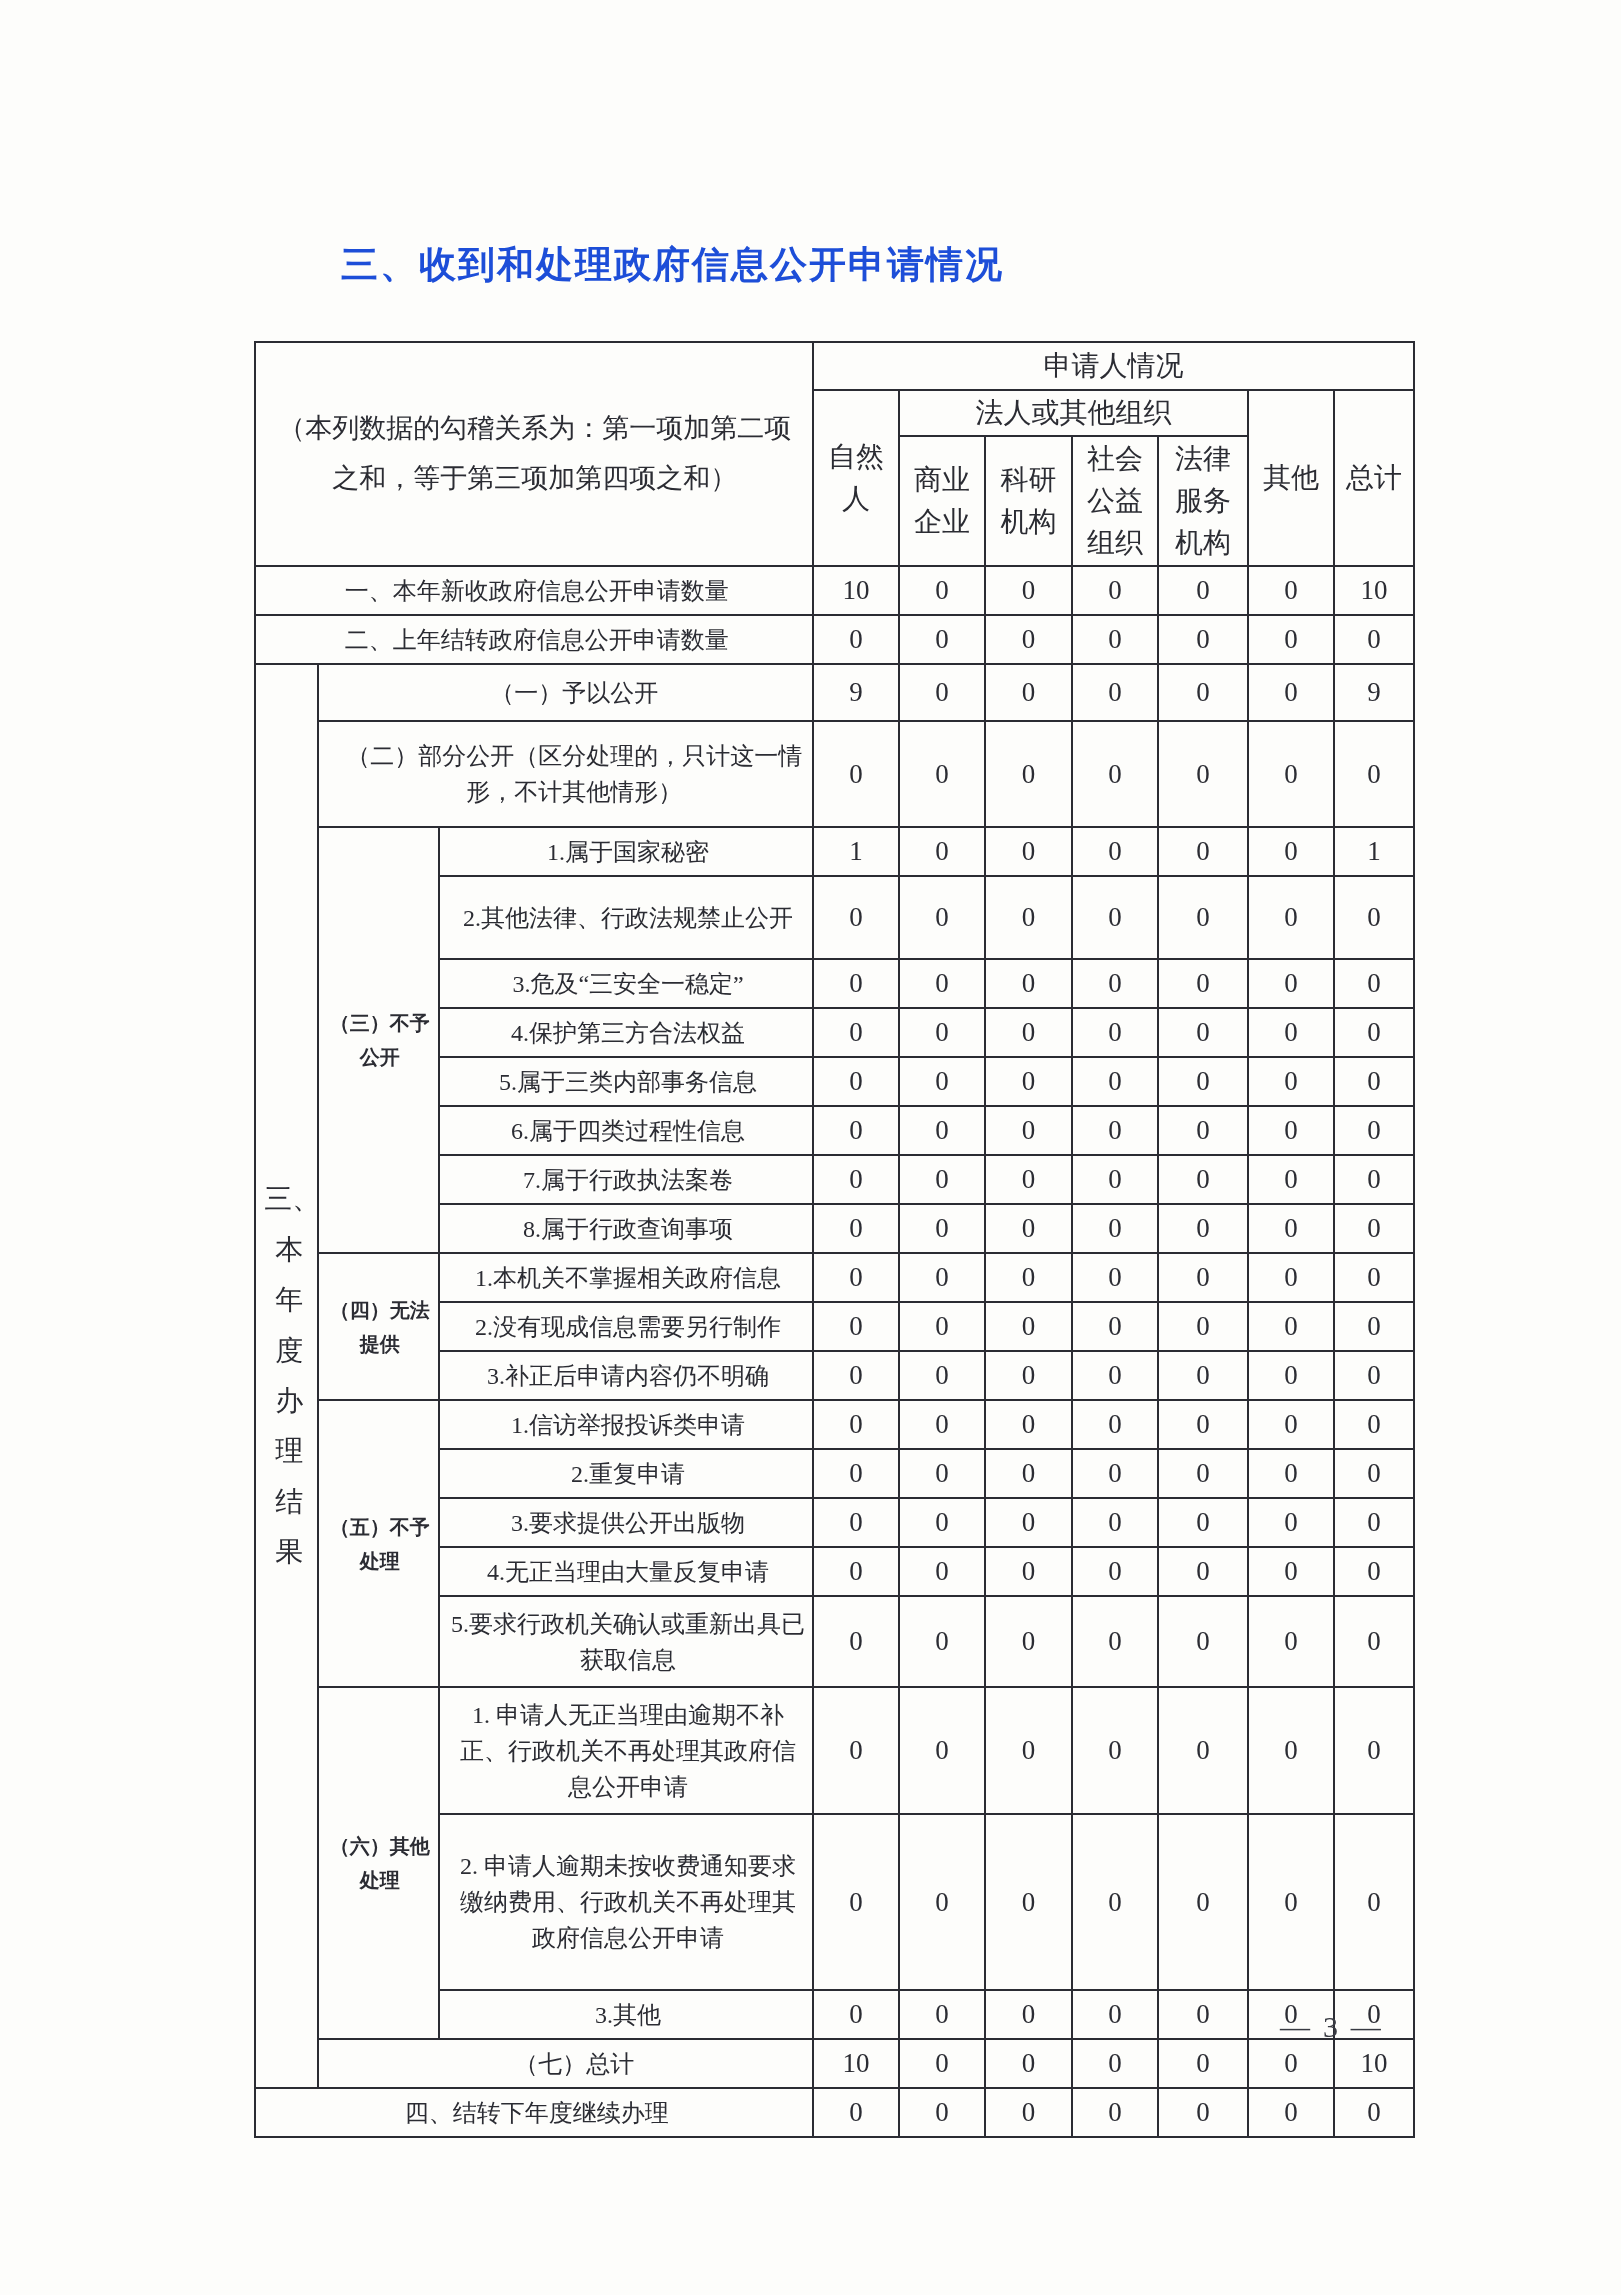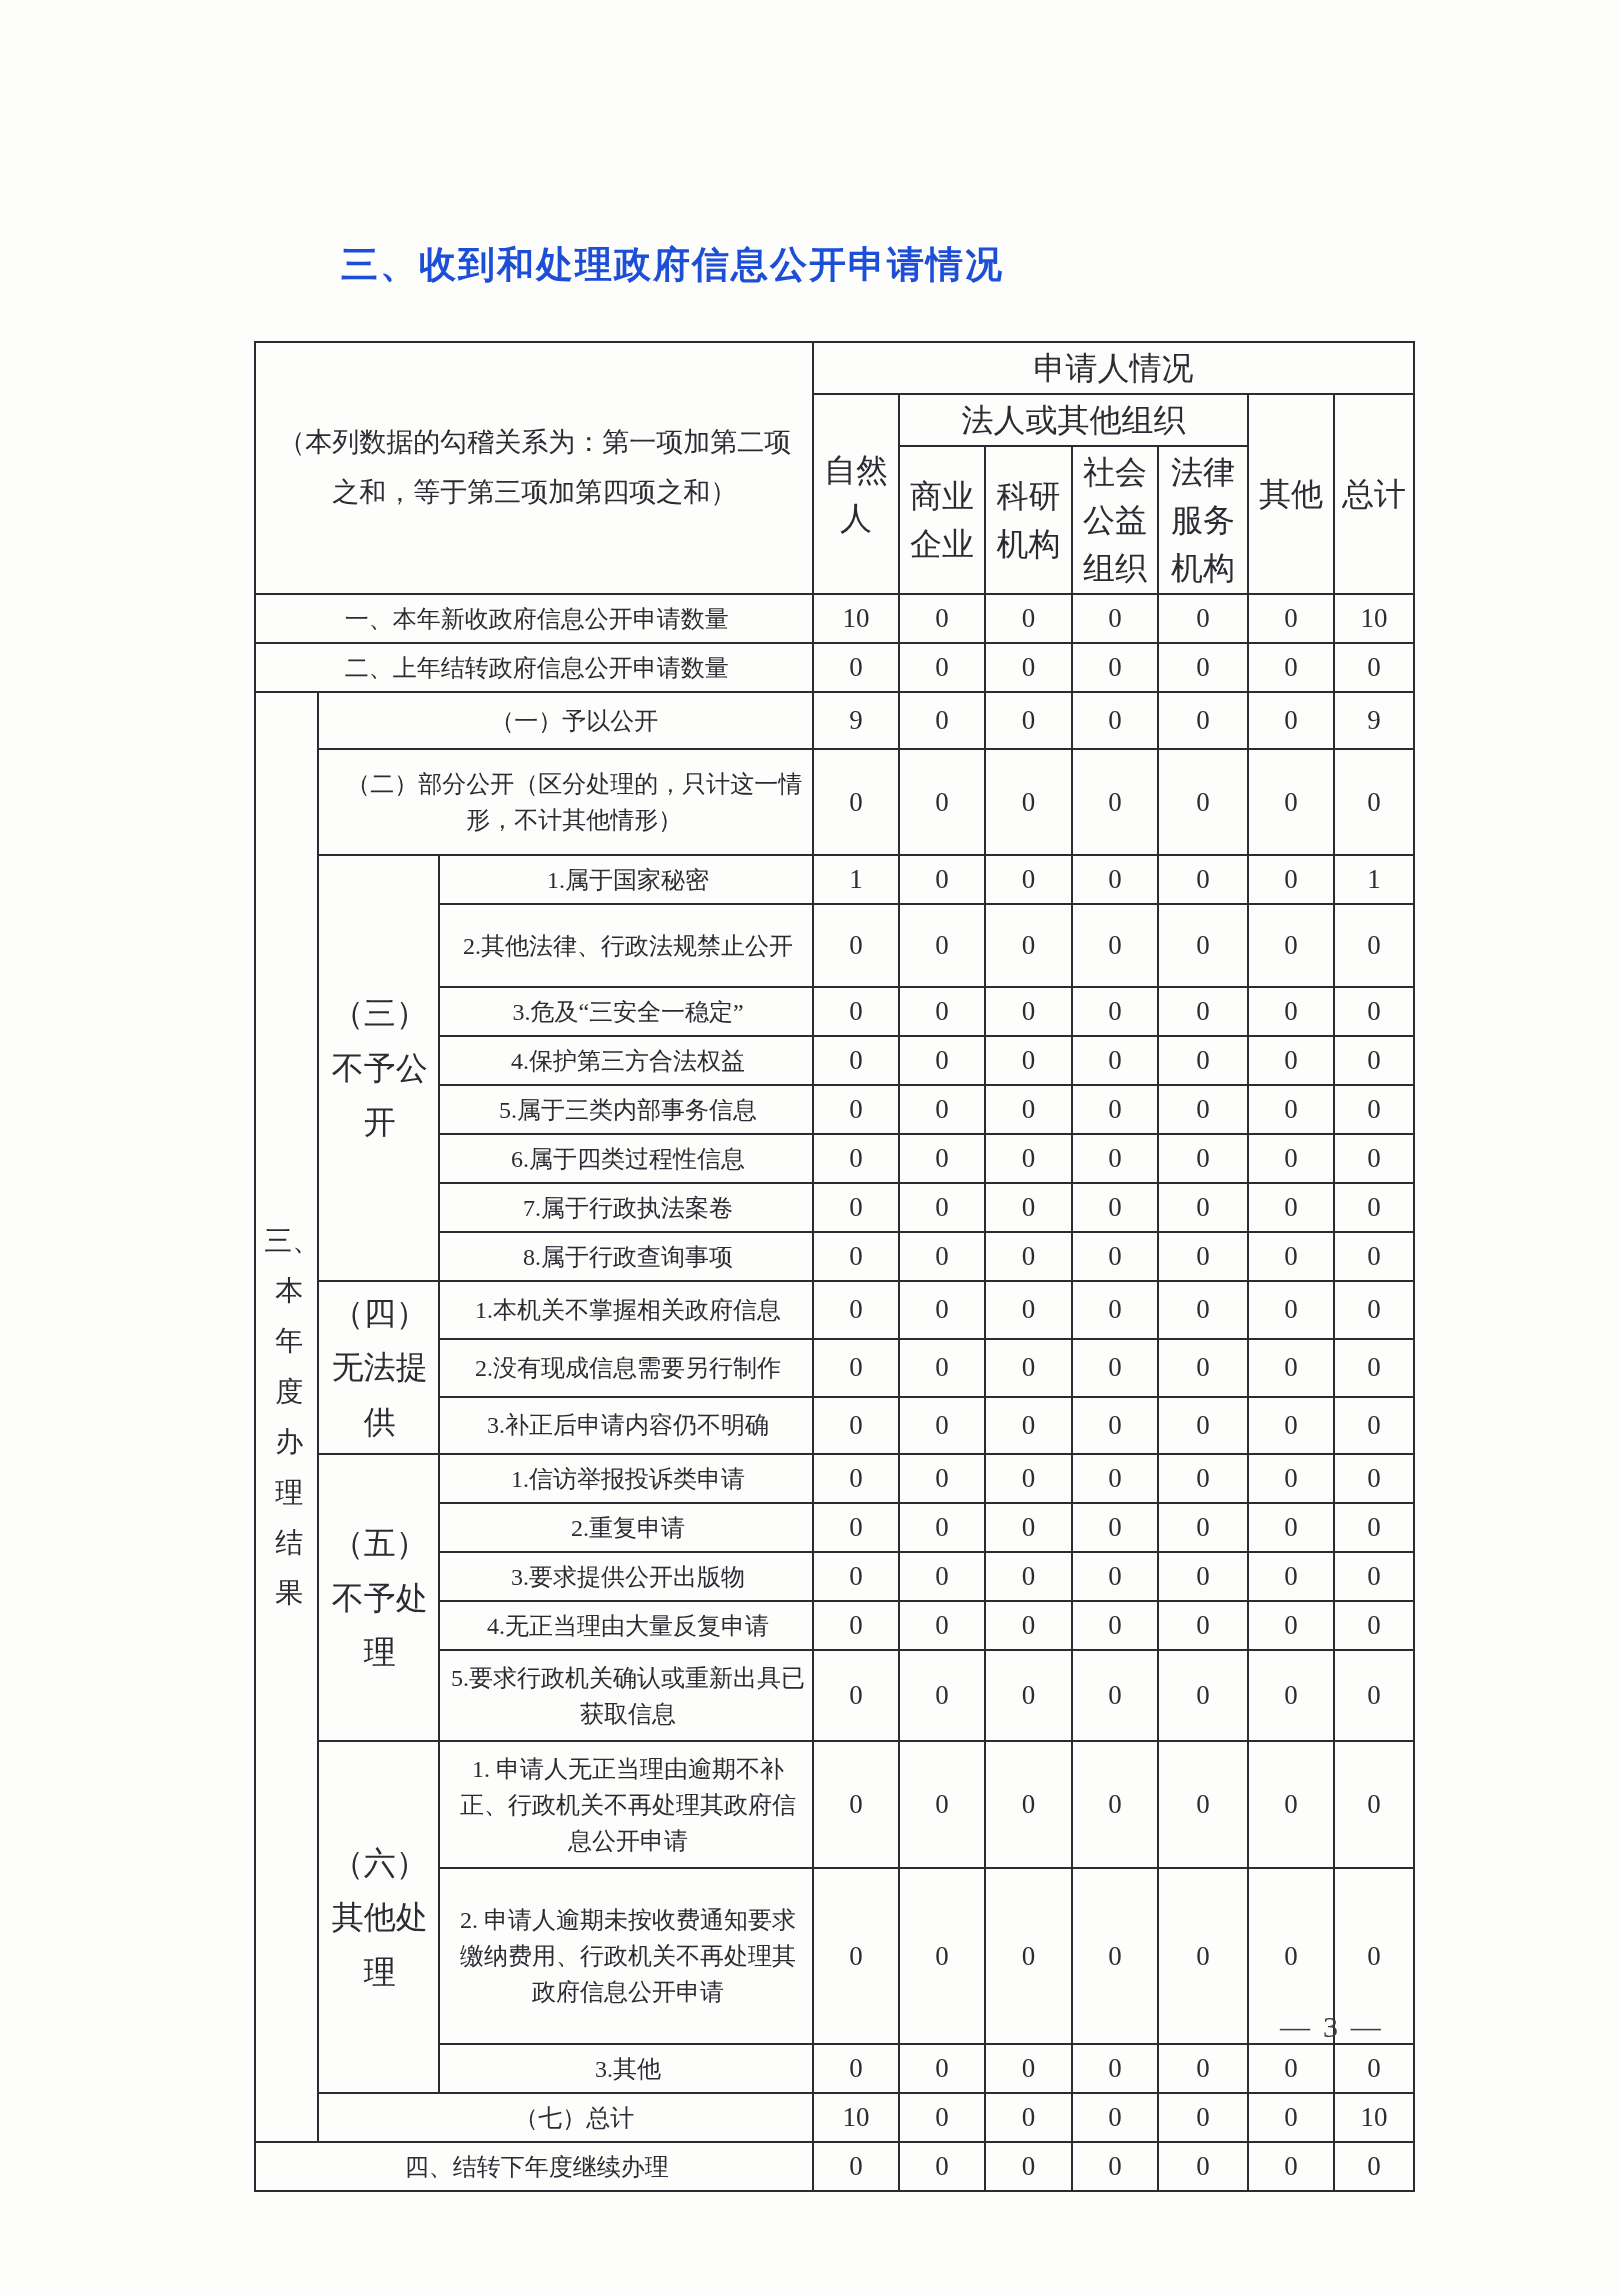--- a/index.html
+++ b/index.html
@@ -23,29 +23,29 @@
     width:1159px;
     border-collapse:collapse; table-layout:fixed;
     color:#2b2c33;
   }
   table.report td {
     border:2px solid #2b2c33;
     text-align:center; vertical-align:middle;
     font-family:"Liberation Serif", serif;
     overflow:hidden;
   }
-  .hdr  { font-size:32px; line-height:1.5; white-space:pre-line; }
+  .hdr  { font-size:28px; line-height:1.5; white-space:pre-line; }
   .note { text-align:left; font-size:27px; line-height:1.85; padding:6.8px 13.6px 6.8px 15px;margin-top:24px; }
   .num  { font-size:27px; }
   .lbl  { text-align:left; font-size:24px; line-height:1.5; padding:5.5px 6.8px; }
   .full { padding-left:12.3px;border-radius:9px; }
   .sub  { padding-left:24.5px; }
   .leaf { padding-left:11px;border-radius:15px; }
   .sec  { text-align:left; font-size:28px; line-height:1.8; padding:4.1px 2.7px 4.1px 8.2px; }
-  .grp  { text-align:left; font-size:32px; line-height:1.7; padding:4.1px 4.1px 4.1px 6.8px; }
+  .grp  { text-align:left; font-size:20px; line-height:1.7; padding:4.1px 4.1px 4.1px 6.8px;font-weight:bold; }
   .page-number {
     position:absolute; left:1280px; top:2010px;
     font-family:"Liberation Serif", serif;
     font-size:30px; letter-spacing:2.7px; color:#383a42;
   }
 </style>
 </head>
 <body>
 
 <div class="page">

